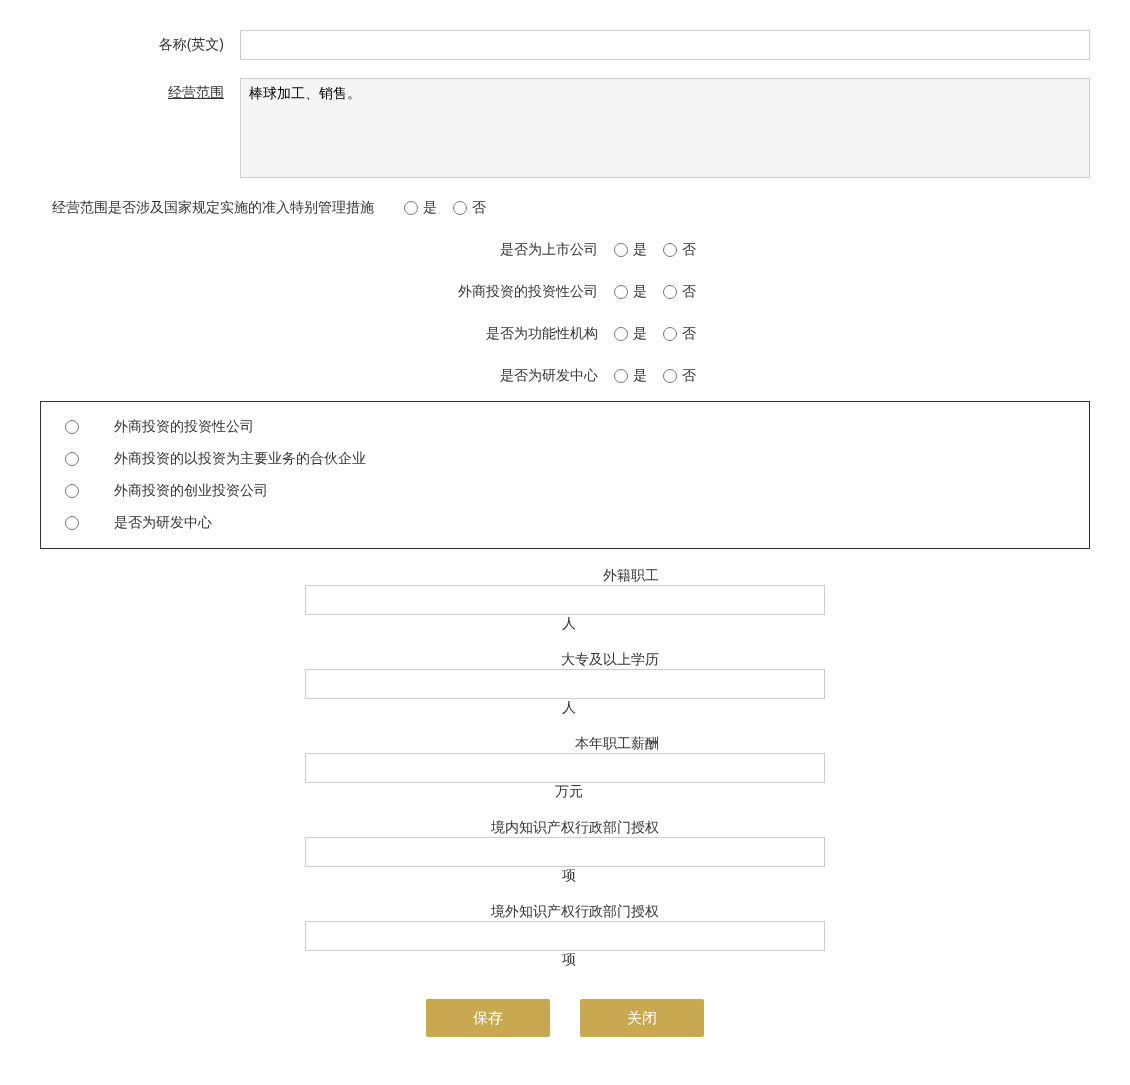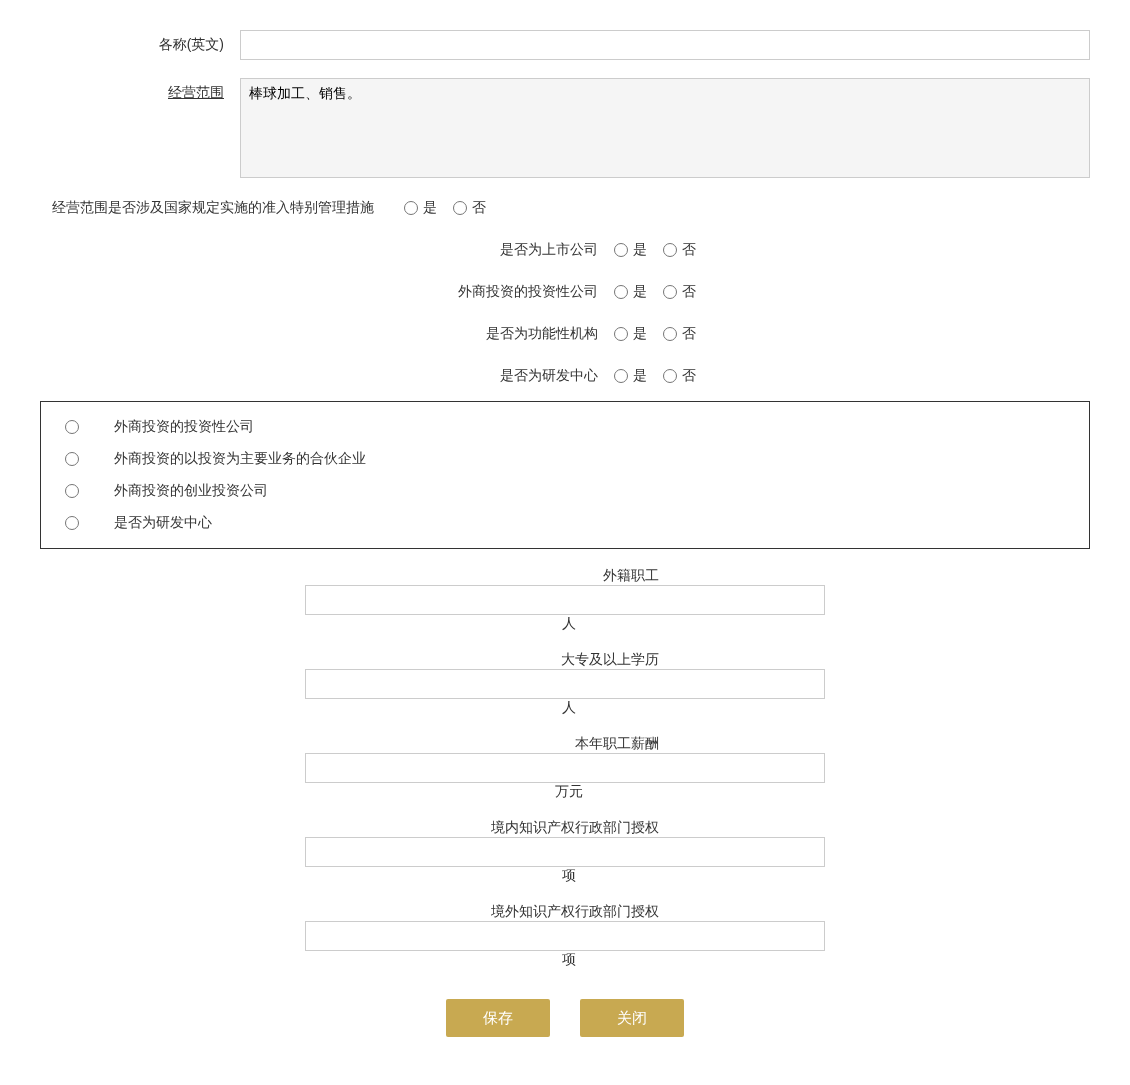--- a/index.html
+++ b/index.html
@@ -155,21 +155,21 @@
       flex: none;
     }
     
     .button-row {
       display: flex;
       justify-content: center;
       gap: 30px;
       margin-top: 30px;
     }
     .btn-save, .btn-close {
-      width: 104px;
+      width: 124px;
       height: 38px;
       background: #c8a951;
       color: #fff;
       border: none;
       font-size: 15px;
       font-family: inherit;
       cursor: pointer;
       border-radius: 2px;
     }
   </style>

